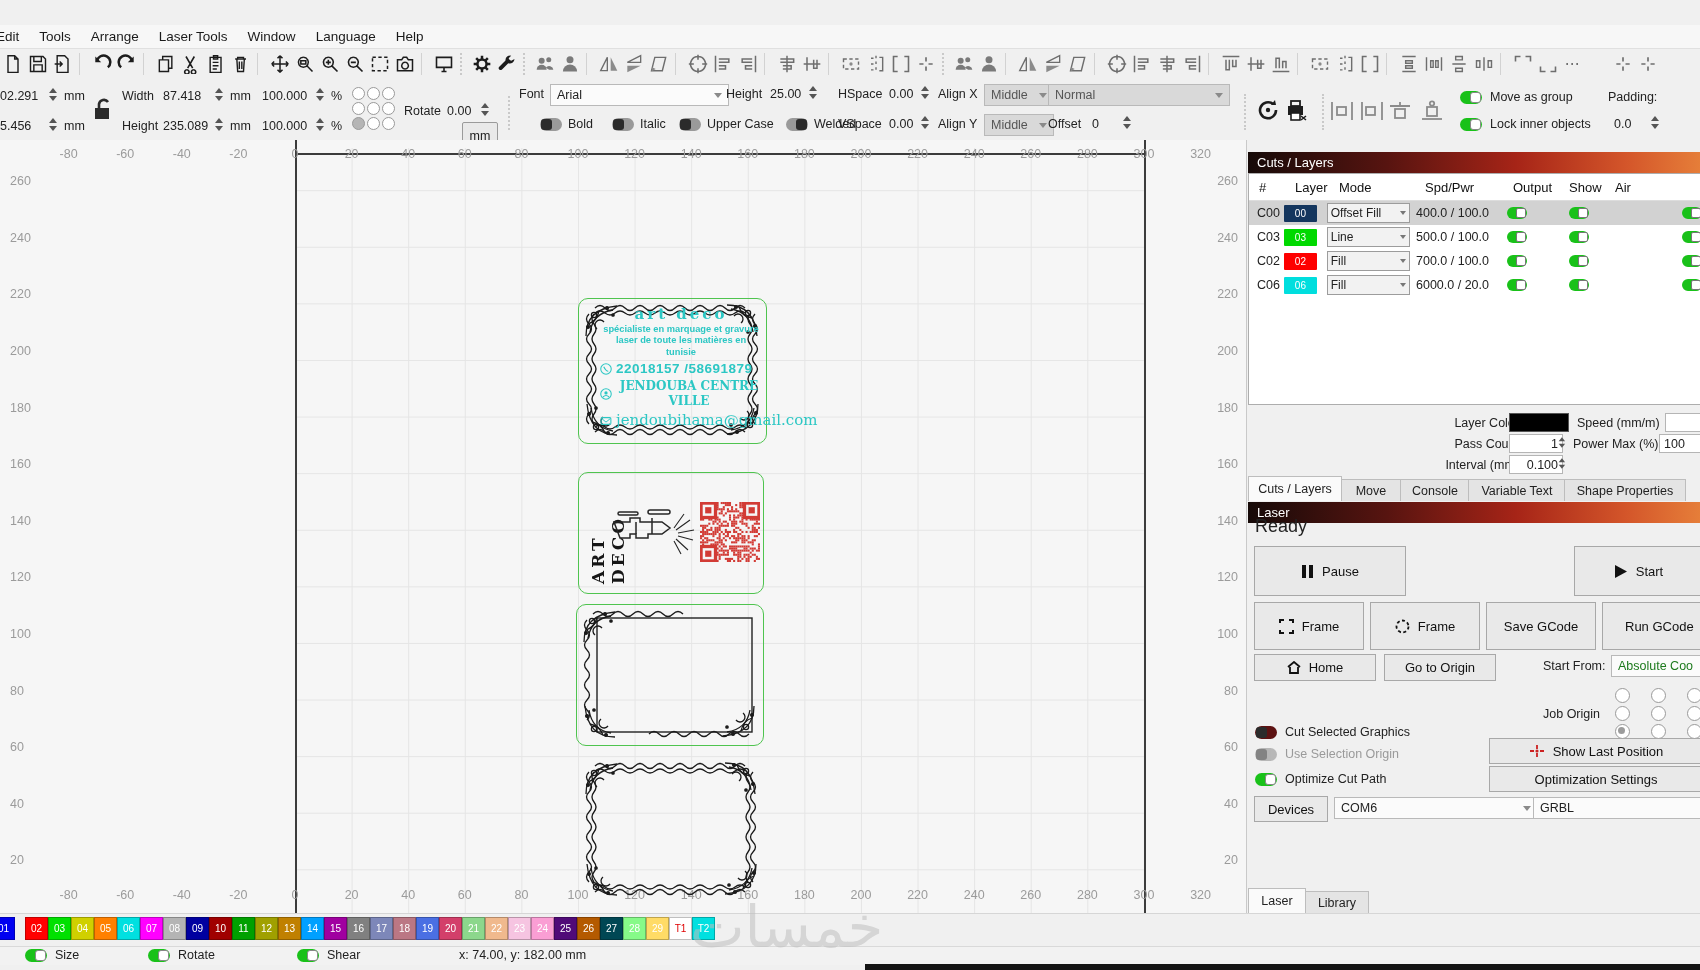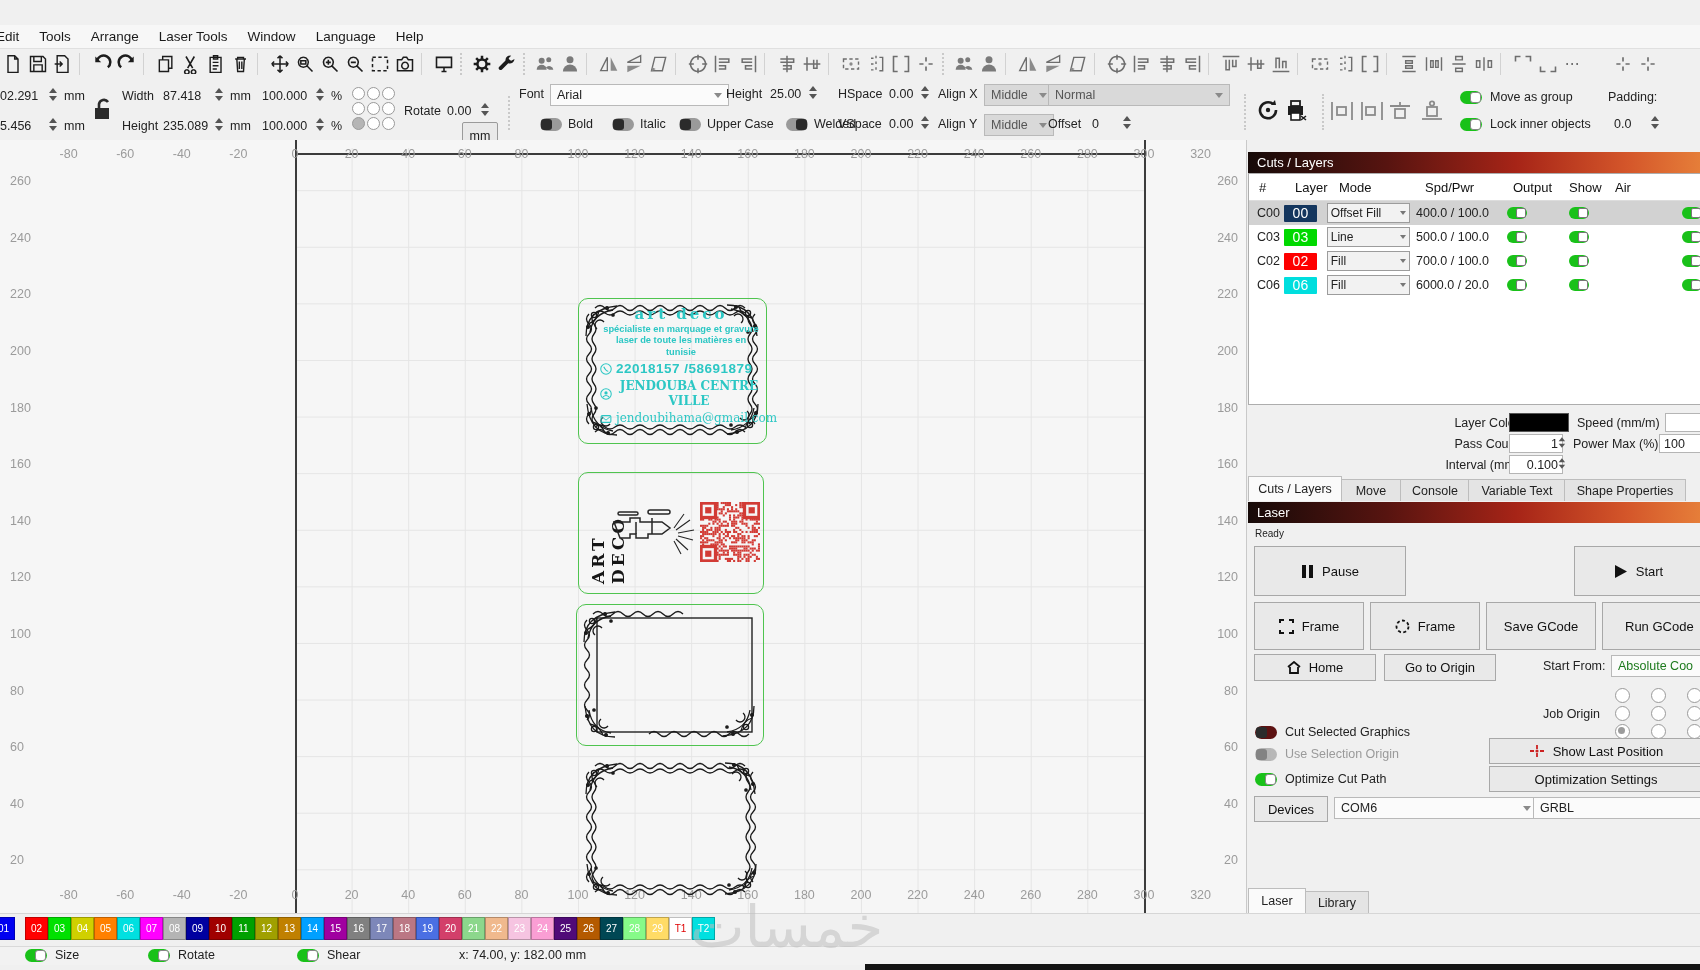--- a/index.html
+++ b/index.html
@@ -52,33 +52,33 @@
   .vtick{position:absolute;color:#9b9b9b;font-size:12.5px;white-space:nowrap;}
   .card{position:absolute;}
   .gframe{position:absolute;border:1.6px solid #4fc44f;border-radius:10px;}
   #c1text{position:absolute;left:600px;top:165px;width:162px;text-align:center;color:#2cc7c4;line-height:1.25;}
   .c1a{font-family:"DejaVu Serif",serif;font-weight:bold;font-size:15px;letter-spacing:3px;}
   .c1b{font-size:9.3px;font-weight:bold;}
   .c1row{display:flex;align-items:center;justify-content:flex-start;gap:4px;margin-top:2px;}
   .c1row svg{width:12px;height:12px;flex:0 0 auto;}
   .c1tel{font-size:13.5px;font-weight:bold;letter-spacing:.5px;}
   .c1addr{font-family:"DejaVu Serif",serif;font-size:12px;font-weight:bold;}
-  .c1mail{font-family:"DejaVu Serif",serif;font-size:12px;}
+  .c1mail{font-family:"DejaVu Serif",serif;font-size:15px;}
   #artdeco{position:absolute;left:588px;top:348px;height:96px;writing-mode:vertical-rl;transform:rotate(180deg);
            font-family:"DejaVu Serif",serif;font-weight:bold;font-size:17px;letter-spacing:3px;color:#161616;}
   
   #rpanel{left:1246px;top:140px;width:454px;height:773px;background:#f0f0f0;border-left:1px solid #c9c9c9;font-size:12.5px;padding-left:18px;}
   .ptitle{position:absolute;left:1px;width:453px;height:21px;color:#fff;font-size:13px;display:flex;align-items:center;padding-left:9px;
           background:linear-gradient(90deg,#160a08 0%,#571410 30%,#a62417 58%,#d4562a 82%,#e8833b 100%);}
   #cutstable{position:absolute;left:1px;top:33px;width:453px;height:230px;background:#ffffff;border:1px solid #adadad;border-right:none;}
   .thead{display:flex;height:26px;align-items:center;border-bottom:1px solid #ddd;font-size:13px;color:#111;}
   .trow{display:flex;height:24px;align-items:center;font-size:12.5px;}
   .trow.sel{background:#d2d2d2;}
   .cid{width:28px;padding-left:8px;}
-  .cchip{width:34px;height:17px;margin-right:10px;border-radius:1px;color:#fff;font-size:14px;display:flex;align-items:center;justify-content:center;}
+  .cchip{width:34px;height:17px;margin-right:10px;border-radius:1px;color:#fff;font-size:10px;display:flex;align-items:center;justify-content:center;}
   .cmode{width:78px;height:18px;border:1px solid #9c9c9c;background:#f2f2f2;display:flex;align-items:center;padding:0 3px;font-size:12px;margin-right:6px;}
   .cmode .chev{margin-left:auto;width:0;height:0;border-left:3.5px solid transparent;border-right:3.5px solid transparent;border-top:4.5px solid #777;}
   .cspd{width:86px;}
   .h-num{width:36px;padding-left:10px;} .h-layer{width:44px;} .h-mode{width:86px;} .h-spd{width:88px;} .h-out{width:56px;} .h-show{width:46px;} .h-air{width:40px;}
   .rtgl{position:relative;width:20px;height:12px;border-radius:6px;background:#19c119;flex:0 0 auto;}
   .rtgl i{position:absolute;top:1px;right:1px;width:10px;height:10px;border-radius:2px;background:#fff;border:1px solid #777;box-sizing:border-box;}
   .setlabel{position:absolute;color:#222;white-space:nowrap;}
   .inbox{position:absolute;background:#fff;border:1px solid #b5b5b5;font-size:12.5px;display:flex;align-items:center;justify-content:flex-end;padding:0 4px;height:17px;}
   .rtab{position:absolute;height:21px;display:flex;align-items:center;justify-content:center;font-size:12.5px;background:#e4e4e4;
         border:1px solid #bdbdbd;border-bottom:none;color:#222;}
@@ -1329,21 +1329,21 @@
 
     <div id="cutstabs">
         <div class="rtab active" style="left: 1px; top: 336px; width: 92px;">Cuts / Layers</div>
         <div class="rtab" style="left: 93px; top: 339px; width: 60px;">Move</div>
         <div class="rtab" style="left: 153px; top: 339px; width: 68px;">Console</div>
         <div class="rtab" style="left: 221px; top: 339px; width: 96px;">Variable Text</div>
         <div class="rtab" style="left: 317px; top: 339px; width: 120px;">Shape Properties</div>
       </div>
 
     <div class="ptitle" style="top:362px;">Laser</div>
-    <div class="abs" style="left:8px;top:388px;font-size:10px;">Ready</div>
+    <div class="abs" style="left:8px;top:376px;font-size:18px;">Ready</div>
 
     <div class="lbtn" style="left:7px;top:406px;width:150px;height:48px;">
       <svg width="13" height="15" viewBox="0 0 13 15">
           <rect x="1" y="1" width="4" height="13" fill="#111"></rect>
           <rect x="8" y="1" width="4" height="13" fill="#111"></rect>
         </svg>
       <span>Pause</span>
     </div>
     <div class="lbtn" style="left:327px;top:406px;width:127px;height:48px;border-right:none;">
       <svg width="14" height="15" viewBox="0 0 14 15">

